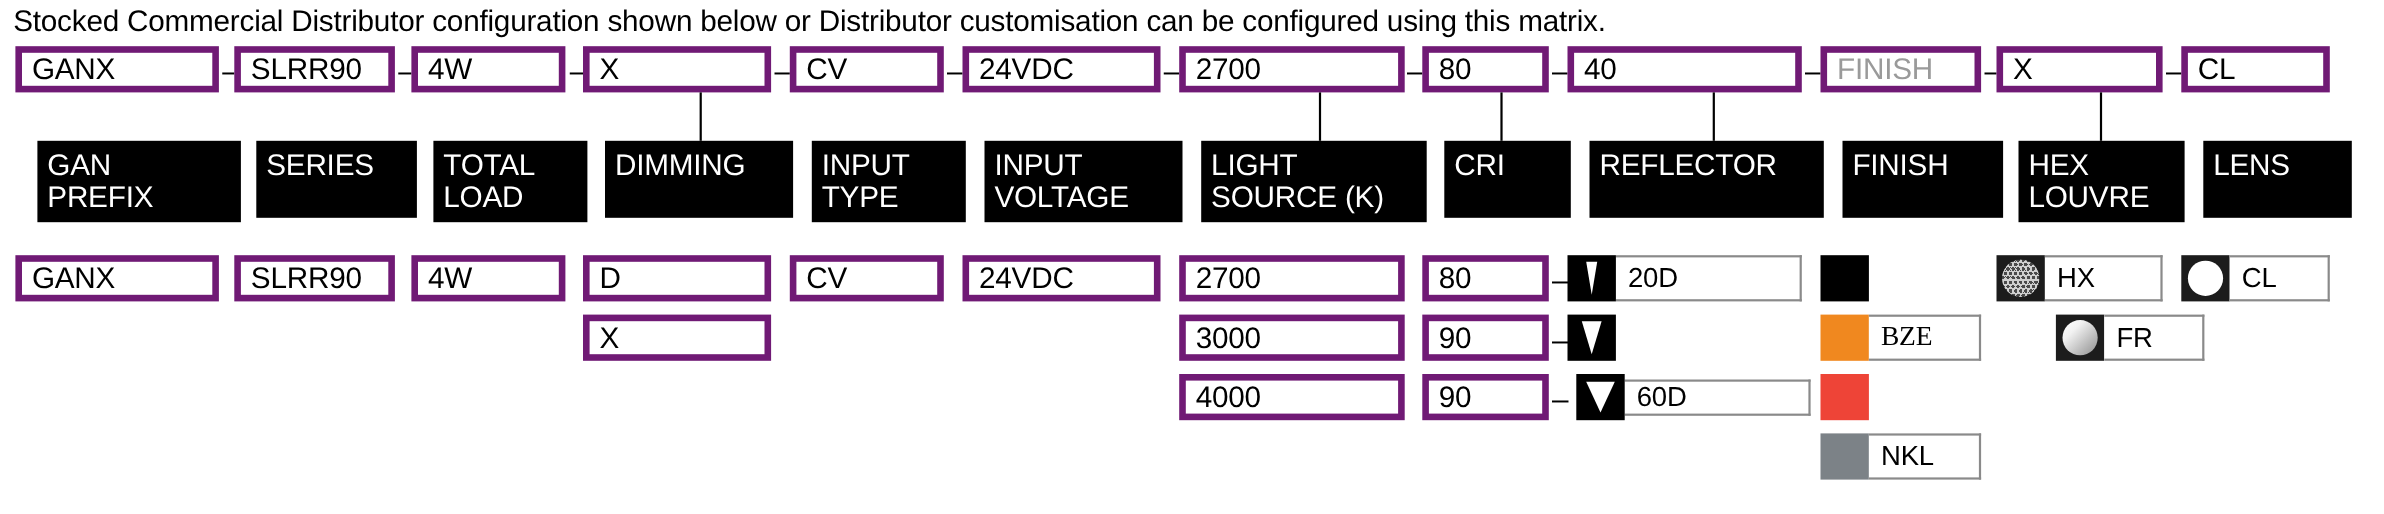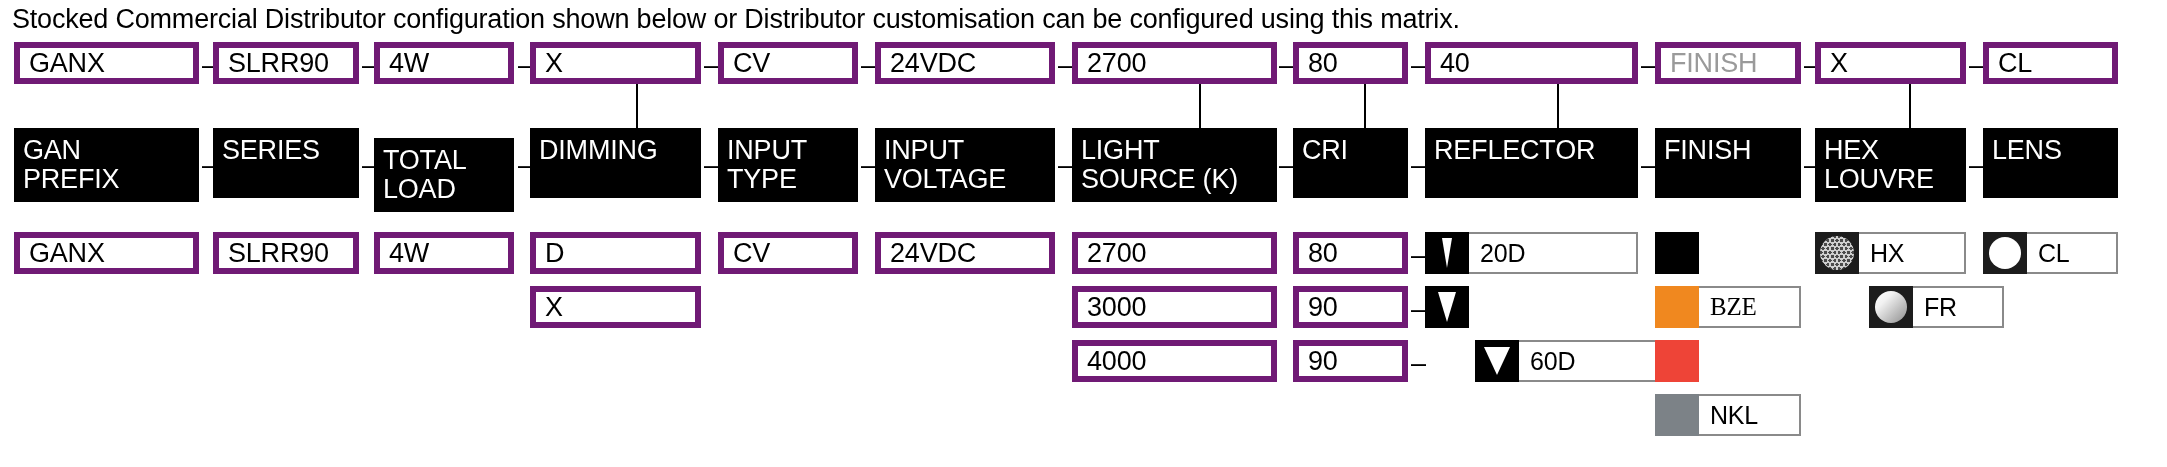--- a/index.html
+++ b/index.html
@@ -8,21 +8,21 @@
 
   .intro{position:absolute;left:12px;top:4px;font-size:27px;line-height:30px;white-space:nowrap;letter-spacing:-0.2px;}
 
   
   .bx{box-sizing:border-box;border:6px solid #701a75;background:#fff;height:42px;
       display:flex;align-items:center;padding-left:9px;font-size:27px;line-height:1;letter-spacing:-0.2px;white-space:nowrap;}
   .bx.ph{color:#9a9a9a;}
 
   .code-row{position:absolute;}
   .hdr{position:absolute;box-sizing:border-box;background:#000;color:#fff;
-       padding:8px 0 8px 9px;font-size:27px;line-height:29px;letter-spacing:-0.2px;white-space:pre-line;}
+       padding:8px 0 8px 9px;font-size:27px;line-height:29px;letter-spacing:-0.2px;white-space:pre-line;margin-left:20px;}
   .opt{position:absolute;}
 
   
   .dash{position:absolute;font-size:27px;line-height:1;color:#000;}
 
   
   .conn{position:absolute;width:2px;background:#000;}
 
   
   .swrow{position:absolute;display:flex;align-items:stretch;height:42px;box-sizing:border-box;}
@@ -57,21 +57,21 @@
 PREFIX</div>
       <div class="dash" style="left: 202px; top: 152px;">–</div>
       <div class="bx opt" style="left: 14px; top: 232px; width: 185px;">GANX</div>
       <div class="bx code-row" style="left: 213px; top: 42px; width: 146px; height: 42px;">SLRR90</div>
       <div class="dash" style="left: 362px; top: 52px;">–</div>
       <div class="hdr" style="left: 213px; top: 128px; width: 146px; min-height: 70px;">SERIES</div>
       <div class="dash" style="left: 362px; top: 152px;">–</div>
       <div class="bx opt" style="left: 213px; top: 232px; width: 146px;">SLRR90</div>
       <div class="bx code-row" style="left: 374px; top: 42px; width: 140px; height: 42px;">4W</div>
       <div class="dash" style="left: 518px; top: 52px;">–</div>
-      <div class="hdr" style="left: 374px; top: 138px; width: 140px; min-height: 70px;">TOTAL
+      <div class="hdr" style="left: 374px; top: 128px; width: 140px; min-height: 70px;">TOTAL
 LOAD</div>
       <div class="dash" style="left: 518px; top: 152px;">–</div>
       <div class="bx opt" style="left: 374px; top: 232px; width: 140px;">4W</div>
       <div class="bx code-row" style="left: 530px; top: 42px; width: 171px; height: 42px;">X</div>
       <div class="dash" style="left: 704px; top: 52px;">–</div>
       <div class="conn" style="left: 636px; top: 84px; height: 44px;"></div>
       <div class="hdr" style="left: 530px; top: 128px; width: 171px; min-height: 70px;">DIMMING</div>
       <div class="dash" style="left: 704px; top: 152px;">–</div>
       <div class="bx opt" style="left: 530px; top: 232px; width: 171px;">D</div>
       <div class="bx opt" style="left: 530px; top: 286px; width: 171px;">X</div>
@@ -116,21 +116,21 @@
         <div class="sw beam">
           <i style="border-left-width: 5.5px; border-right-width: 5.5px; border-top-width: 30px; top: 6px;"></i>
         </div>
         <div class="swlbl">20D</div>
       </div>
       <div class="swrow" style="left: 1425px; top: 286px; width: 213px;">
         <div class="sw beam">
           <i style="border-left-width: 9.5px; border-right-width: 9.5px; border-top-width: 30px; top: 6px;"></i>
         </div>
       </div>
-      <div class="swrow" style="left: 1475px; top: 340px; width: 213px;">
+      <div class="swrow" style="left: 1433px; top: 340px; width: 213px; align-items: center;">
         <div class="sw beam">
           <i style="border-left-width: 13.5px; border-right-width: 13.5px; border-top-width: 28px; top: 7px;"></i>
         </div>
         <div class="swlbl">60D</div>
       </div>
       <div class="bx code-row ph" style="left: 1655px; top: 42px; width: 146px; height: 42px;">FINISH</div>
       <div class="dash" style="left: 1804px; top: 52px;">–</div>
       <div class="hdr" style="left: 1655px; top: 128px; width: 146px; min-height: 70px;">FINISH</div>
       <div class="dash" style="left: 1804px; top: 152px;">–</div>
       <div class="swrow" style="left: 1655px; top: 232px; width: 146px;">

